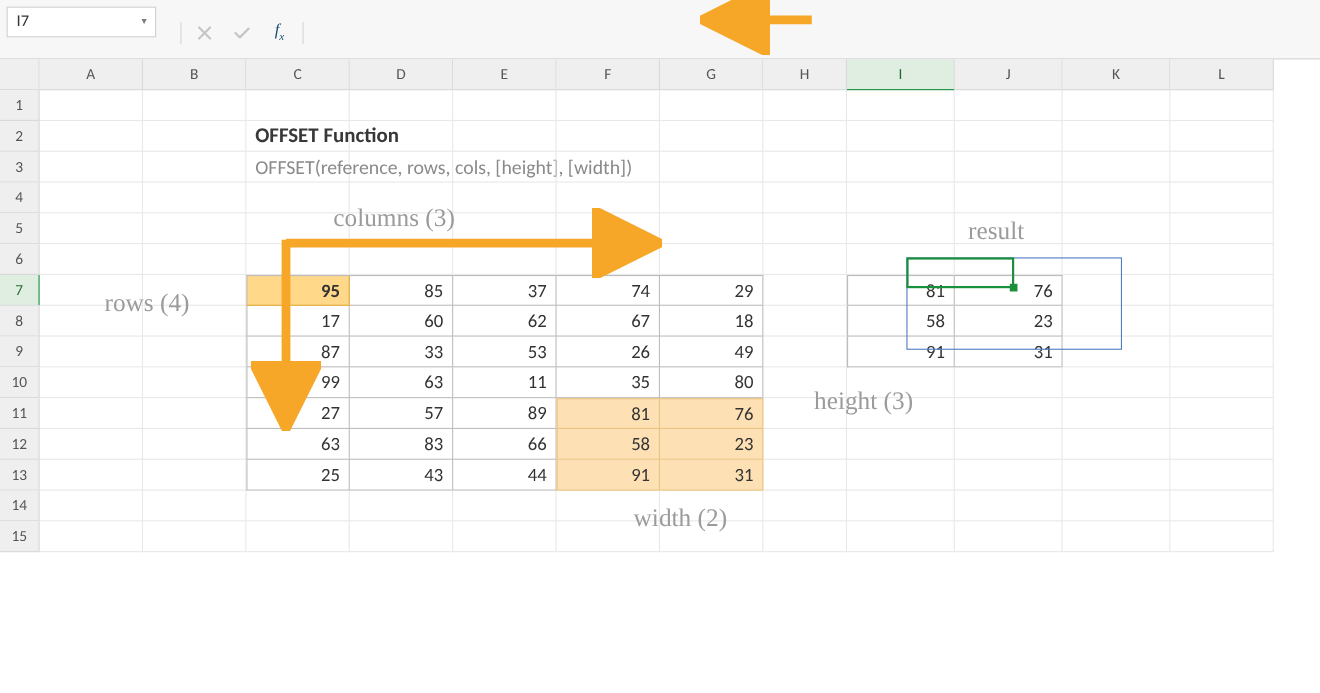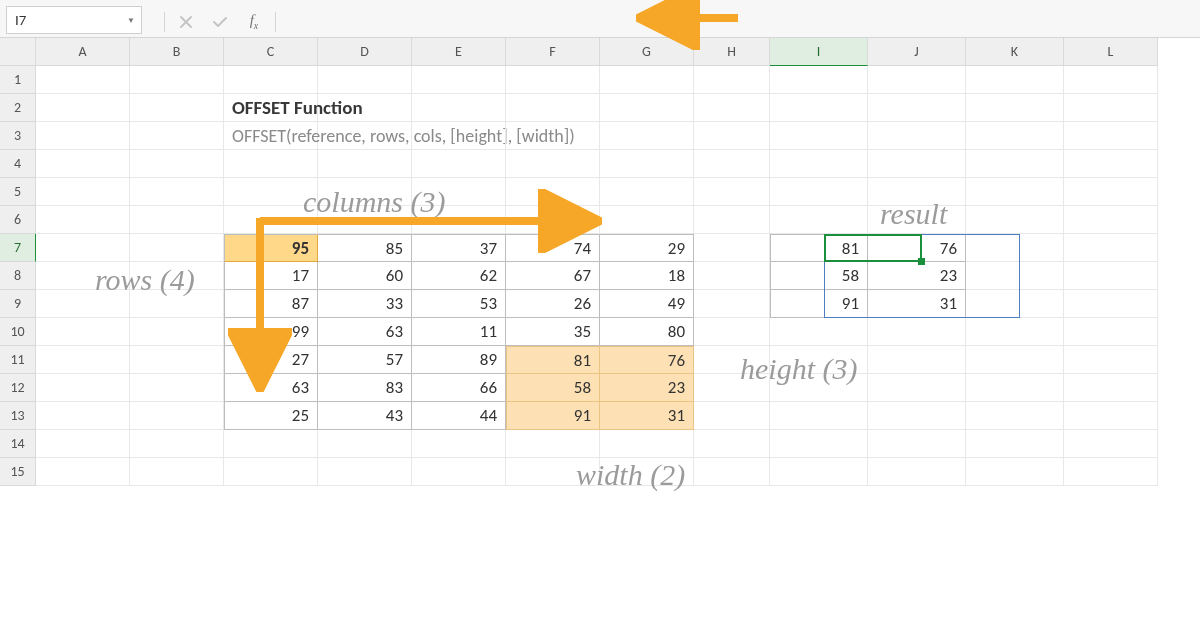--- a/index.html
+++ b/index.html
@@ -12,21 +12,21 @@
     width: 1200px;
     height: 630px;
     overflow: hidden;
     position: relative;
   }
 
   
   .fbar {
     display: flex;
     align-items: stretch;
-    height: 38px;
+    height: 54px;
     border-bottom: 1px solid #d5d5d5;
     background: #f7f7f7;
     padding: 6px 6px 0 6px;
   }
   .namebox-wrap {
     position: relative;
     width: 136px;
     height: 28px;
     background: #fff;
     border: 1px solid #cfcfcf;
@@ -41,21 +41,21 @@
   }
   .fbar-icons {
     display: flex; align-items: center; gap: 0;
     padding: 0 6px 0 18px;
   }
   .fbar-btn {
     width: 34px; height: 28px; display: flex; align-items: center; justify-content: center;
     color: #b3b3b3;
   }
   .fbar-btn.dim { color: #c9c9c9; }
-  .fx { font-style: italic; font-family: "Times New Roman", serif; color:#737373; font-size:15px; }
+  .fx { font-style: italic; font-family: "Times New Roman", serif; color:#0c4a6e; font-size:15px; }
   .fbar-sep {
     width: 1px; background: #d5d5d5; margin: 4px 4px; height: 20px;
   }
   .formula-input {
     flex: 1;
     height: 28px;
     background: #fff;
     border: 1px solid #cfcfcf;
     display: flex; align-items: center;
     padding: 0 10px;
@@ -115,22 +115,21 @@
 
   
   .title-cell { font-weight: 700; font-size:19px; color:#383838; white-space: nowrap; }
   .syntax-cell { color:#8a8a8a; font-size:18px; white-space: nowrap; }
 
   
   .hand {
     position: absolute;
     font-family: "Comic Sans MS", "Segoe Script", cursive;
     color: #9b9b9b;
-    font-size: 30px;
-    font-style: italic;
+    font-size: 23px;
     pointer-events: none;
   }
 
   
   .overlay { position:absolute; left:0; top:0; pointer-events:none; }
   .orange { stroke:#f6a728; fill:#f6a728; }
 
   
   .active-ring {
     position:absolute;

